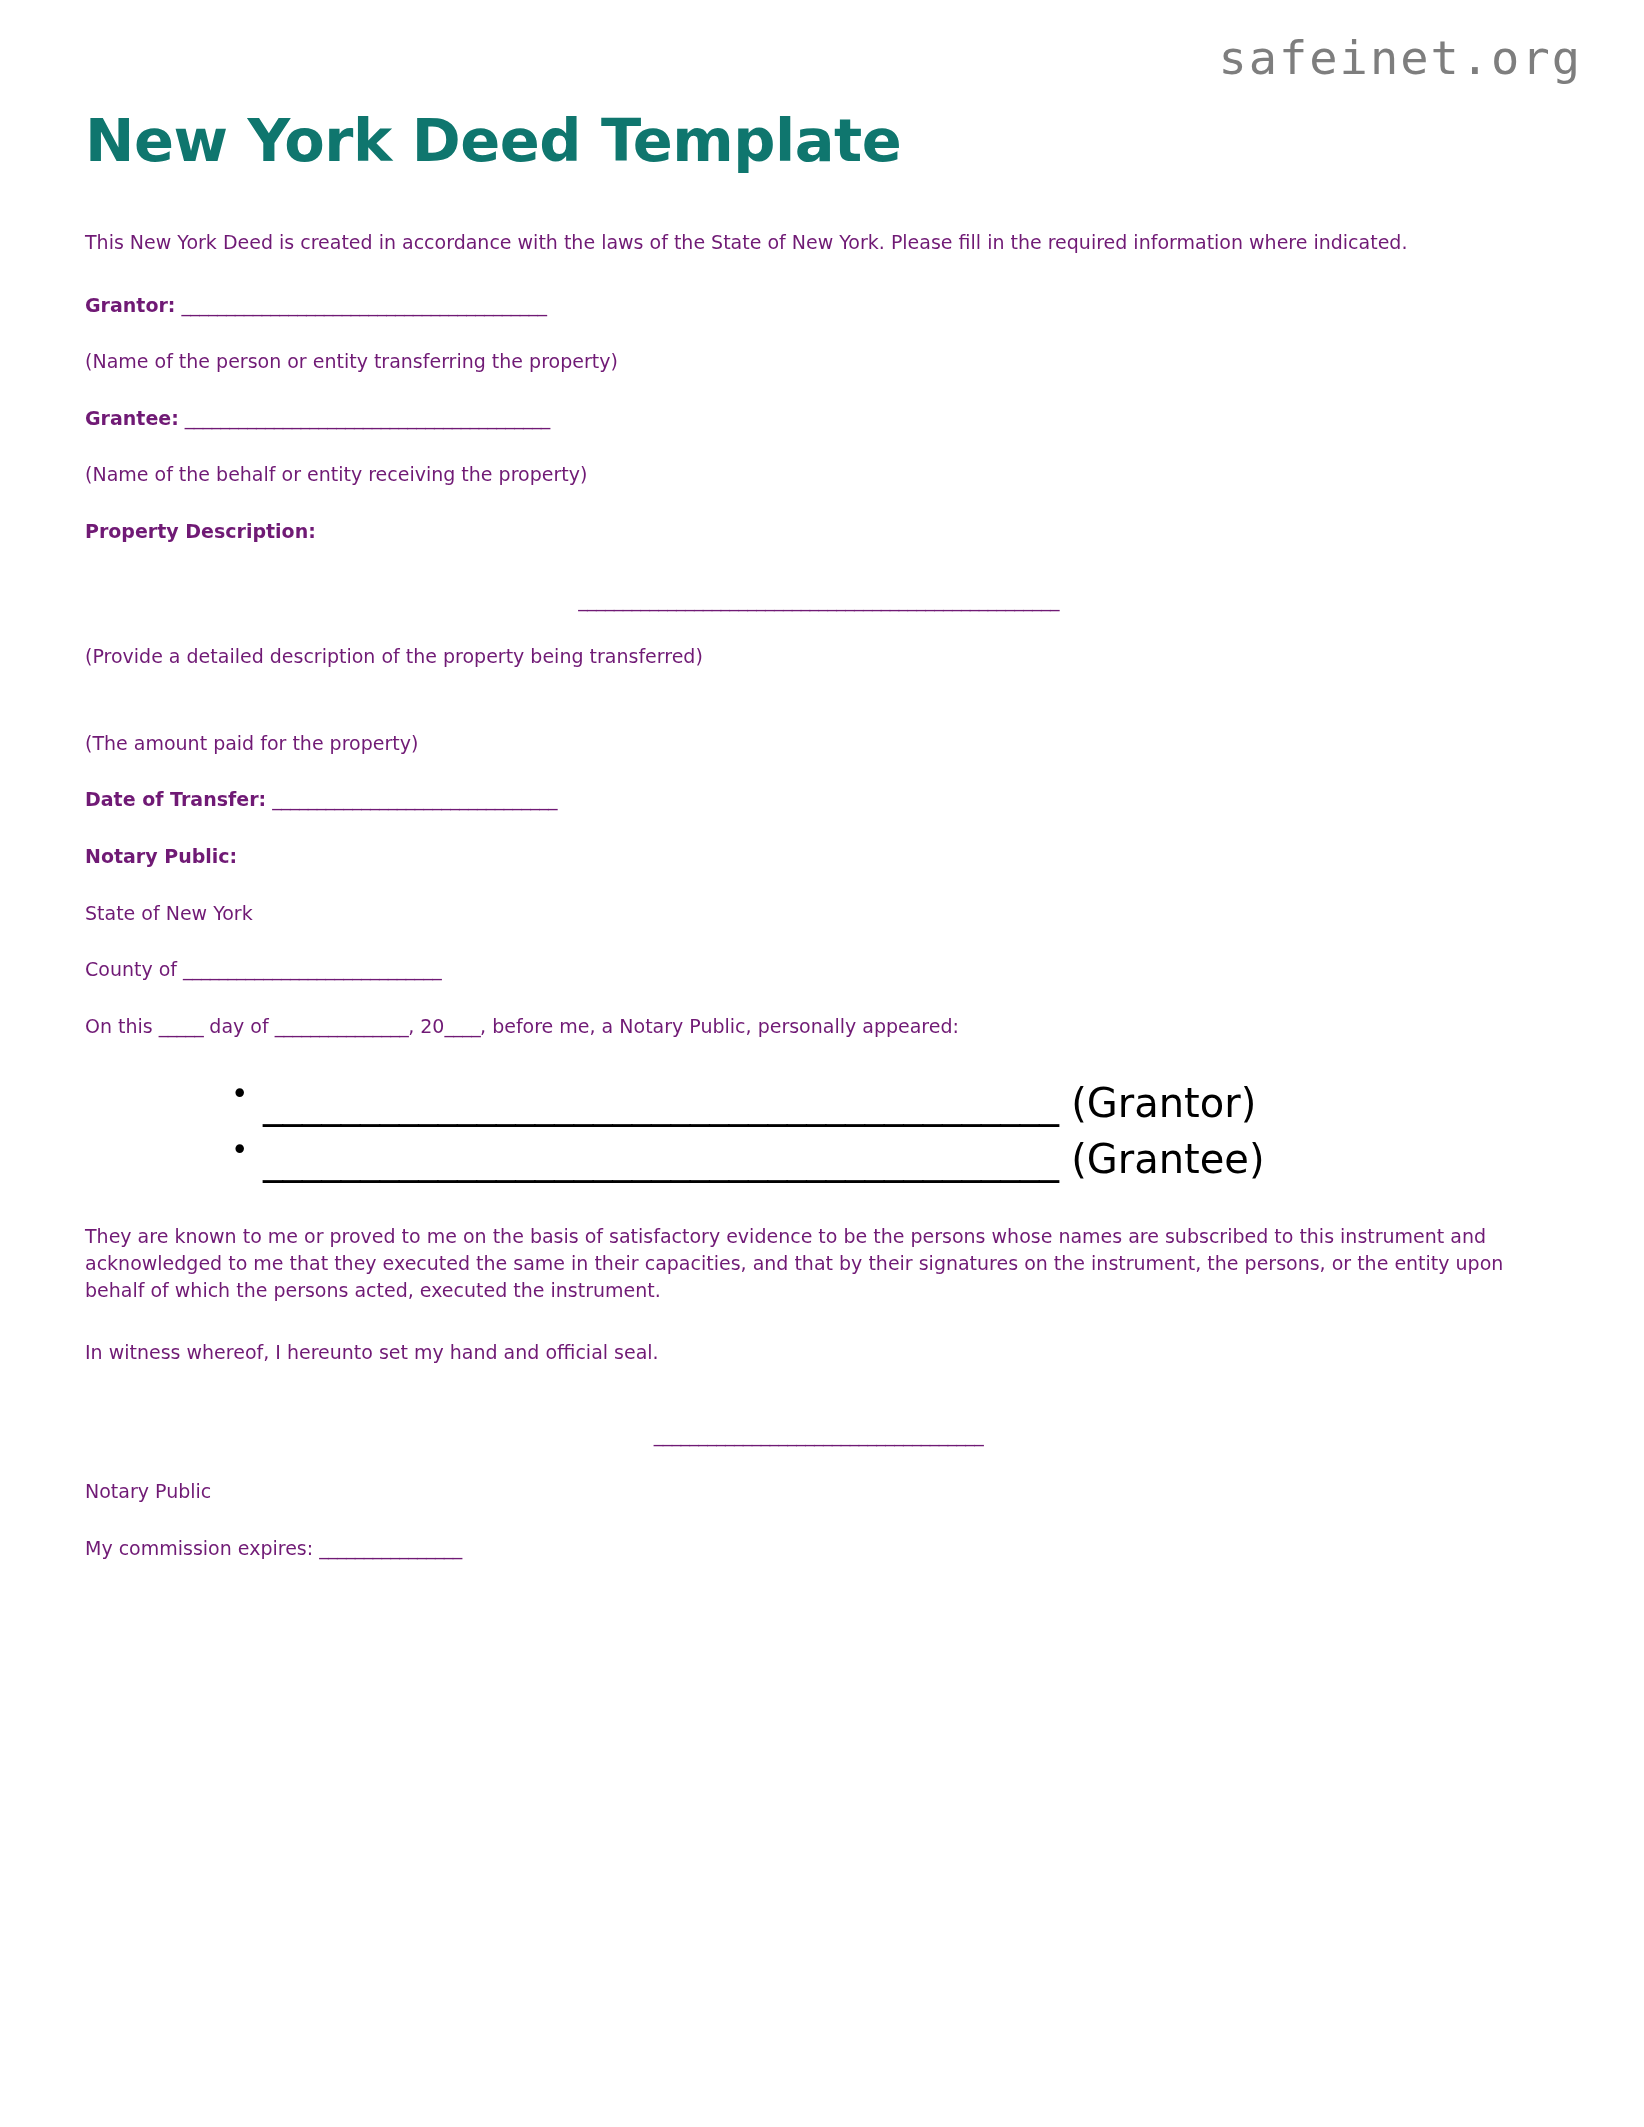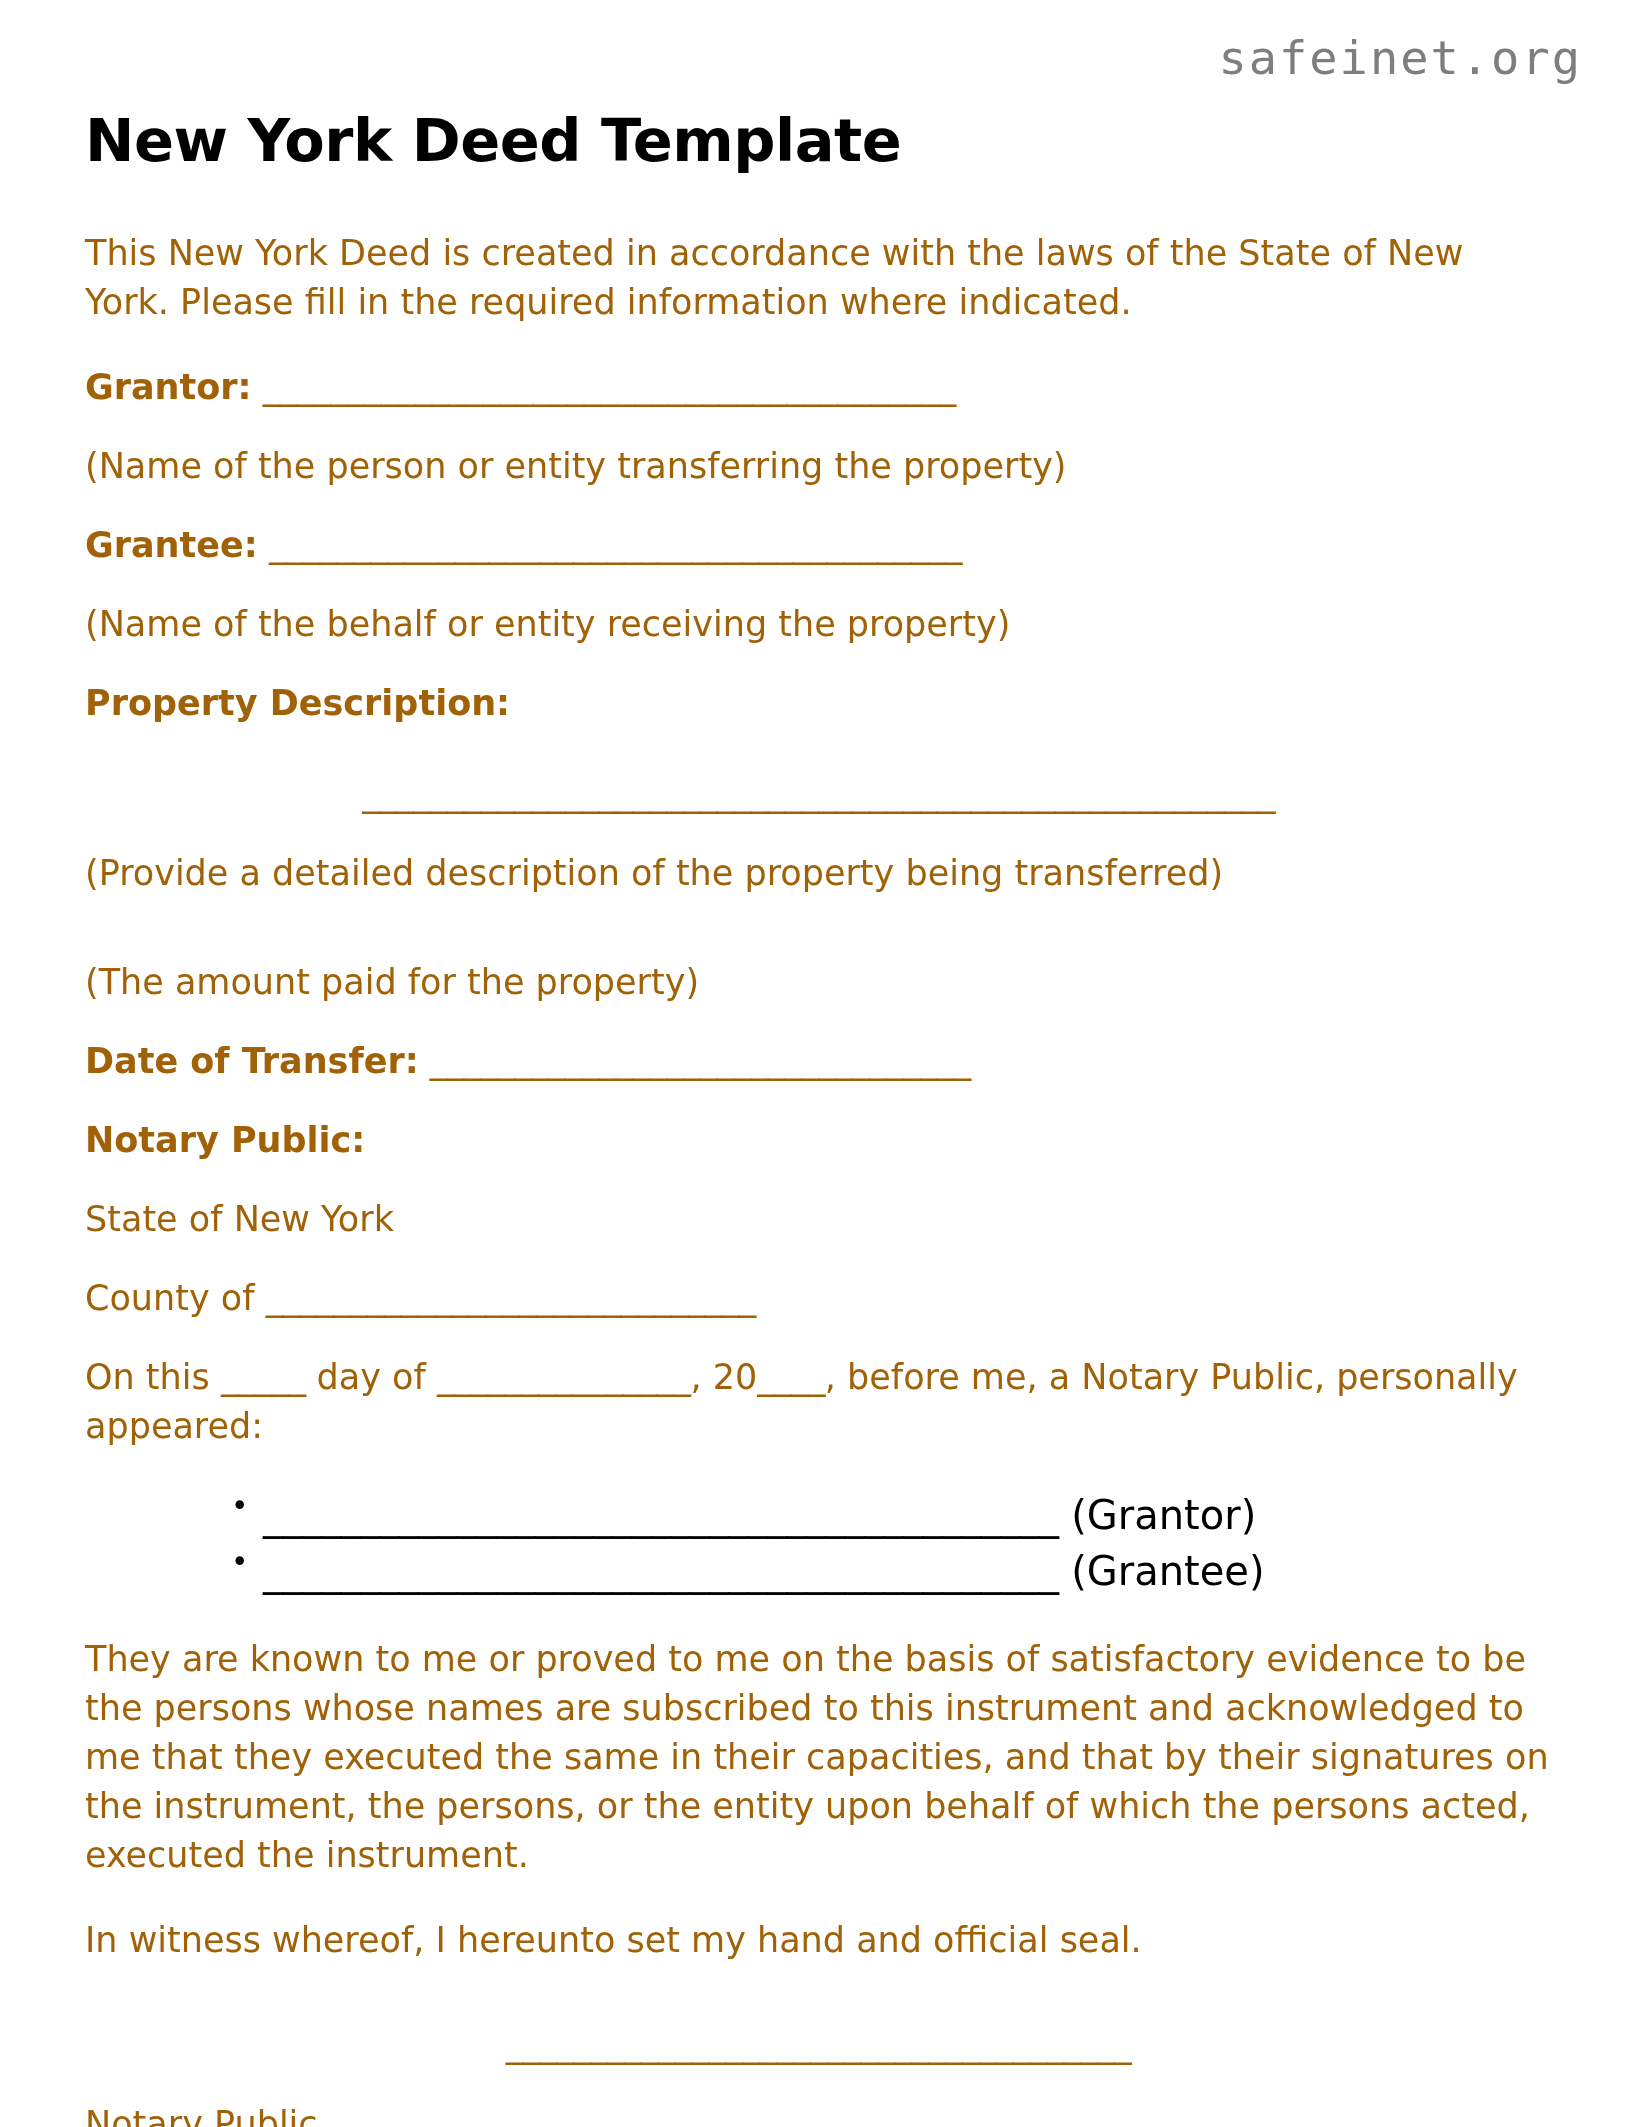--- a/index.html
+++ b/index.html
@@ -40,29 +40,29 @@
   }
 
   
   .doc-title {
     margin: 0;
     padding-top: 108px;
     font-size: 59px;
     font-weight: bold;
     letter-spacing: -0.5px;
     line-height: 1.12;
-    color: #000000;
+    color: #0f766e;
   }
 
   
   .para {
-    font-size: 35px;
+    font-size: 19px;
     line-height: 1.40;
     margin: 0;
-    color: #a16207;
+    color: #701a75;
     max-width: 1470px;
   }
 
   .gap-intro   { height: 55px; }
   .gap-md      { height: 36px; }
   .gap-sm      { height: 30px; }
   .gap-lg      { height: 42px; }
   .gap-xl      { height: 56px; }
 
   .lbl {

